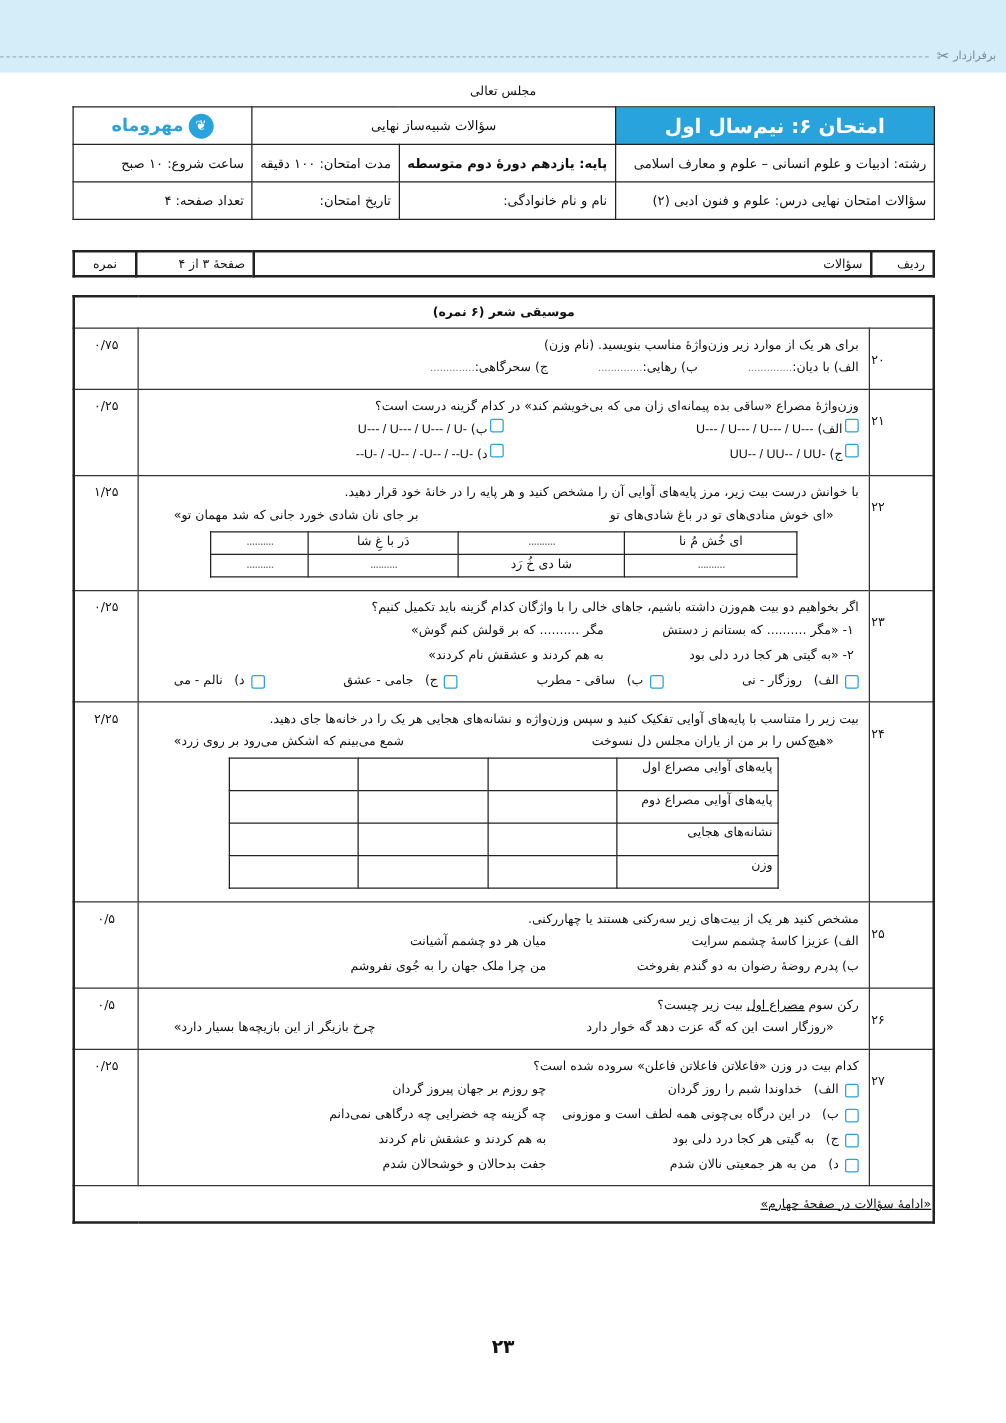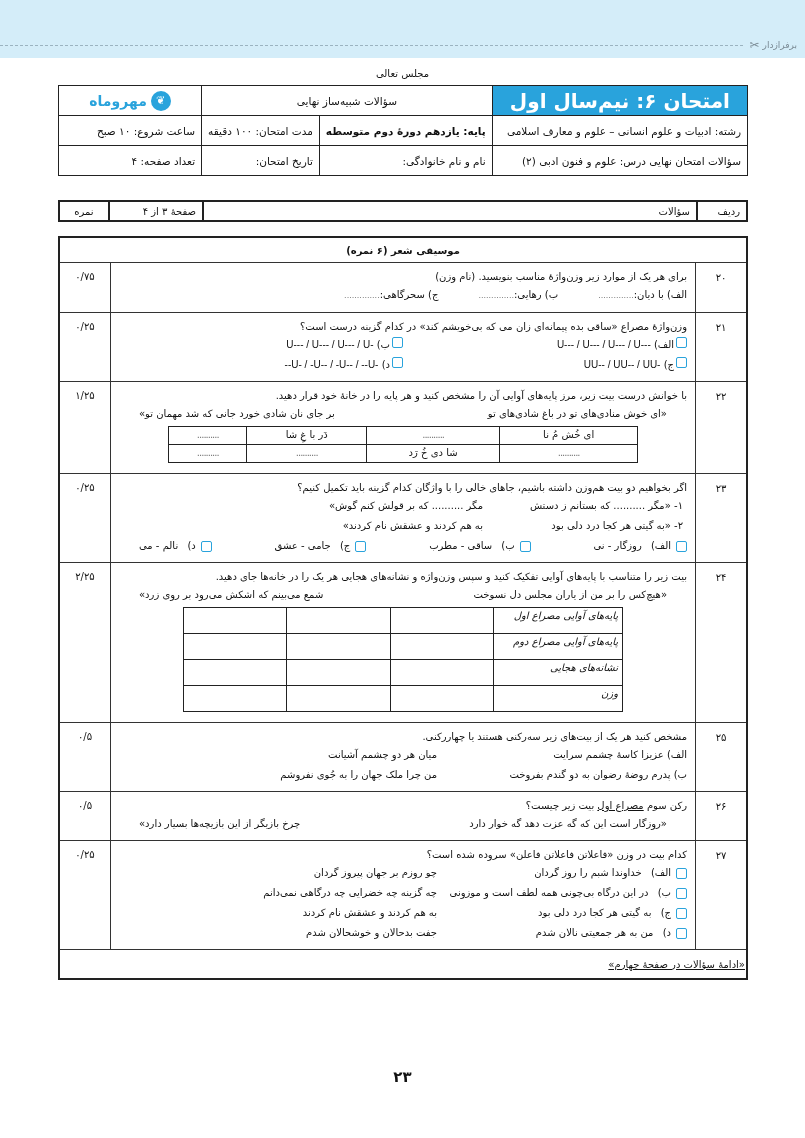--- a/index.html
+++ b/index.html
@@ -7,46 +7,46 @@
          font-family:"DejaVu Sans", sans-serif; color:#111; }
   .topband { position:absolute; left:0; top:0; width:805px; height:58px; background:#d4edf9; }
   .topband .dash { position:absolute; left:0; right:62px; top:45px; border-top:1px dashed #9bb3c0; }
   .topband .brand { position:absolute; right:8px; top:38px; font-size:9px; color:#7a8a94; direction:rtl; display:flex; align-items:center; gap:3px; }
   .topband .brand .x { color:#7a8a94; font-weight:bold; font-size:12px; }
   .bismillah { position:absolute; left:0; width:805px; top:68px; text-align:center; font-size:10px; direction:rtl; }
 
   table { border-collapse:collapse; }
   .hdr { position:absolute; left:58px; top:85px; width:690px; direction:rtl; }
   .hdr td { border:1.5px solid #222; height:29px; font-size:10.5px; padding:0 6px; white-space:nowrap; }
-  .hdr .blue { background:#29a3dc; color:#fff; font-size:20px; font-weight:bold; text-align:center; }
+  .hdr .blue { background:#29a3dc; color:#fff; font-size:16px; font-weight:bold; text-align:center; }
   .hdr .center { text-align:center; }
   .hdr .logo { text-align:center; }
   .logo-wrap { display:inline-flex; align-items:center; gap:4px; direction:rtl; color:#29a3dc; font-weight:bold; font-size:14px; }
   .logo-circle { width:20px; height:20px; border-radius:50%; background:#29a3dc; display:inline-flex; align-items:center; justify-content:center; color:#fff; font-size:11px; }
 
   .colhdr { position:absolute; left:58px; top:200px; width:690px; direction:rtl; }
   .colhdr td { border:2px solid #222; height:18px; font-size:10px; padding:0 6px;margin-left:32px; }
 
   .main { position:absolute; left:58px; top:236px; width:690px; direction:rtl; }
   .main td { border:1px solid #333; vertical-align:top; font-size:10px; }
   .main { border:2px solid #222; }
-  .main td.num { width:48px; text-align:center; padding-top:9px; }
+  .main td.num { width:48px; text-align:left; padding-top:20px; }
   .main td.score { width:48px; text-align:center; padding-top:8px; }
   .main td.body { padding:6px 8px 6px 8px; }
   .section-title { text-align:center; font-weight:bold; font-size:11px; height:22px; vertical-align:middle !important; }
   .q { font-size:10px; line-height:16px; }
   .line { display:flex; line-height:20px; }
   .opt { display:inline-flex; align-items:center; gap:3px; }
   .cb { display:inline-block; width:9px; height:9px; border:1.3px solid #29a3dc; border-radius:2px; margin-left:2px; }
   .dots { color:#777; letter-spacing:-1px; font-size:8px; }
   .half { width:50%; display:inline-block; }
   .verse { display:flex; justify-content:space-between; padding:0 20px; line-height:20px; }
   .inner { border:1.5px solid #222; margin:2px auto 4px auto; }
   .inner td { border:1px solid #222 !important; height:17px; text-align:center; font-size:10px; padding:0 8px; }
-  .inner24 td { height:25px; text-align:right; padding:0 4px;font-style:italic; }
+  .inner24 td { height:25px; text-align:right; padding:0 4px; }
   .footer-note { text-align:right; height:26px; vertical-align:middle !important; font-size:10px;text-decoration:underline; }
   .pagenum { position:absolute; left:0; width:805px; top:1068px; text-align:center; font-size:15px; font-weight:bold; }
   .ltr { direction:ltr; unicode-bidi:embed; font-family:Liberation Sans, sans-serif; }
 </style>
 </head>
 <body>
 
 <div class="topband">
   <div class="dash"></div>
   <div class="brand">

